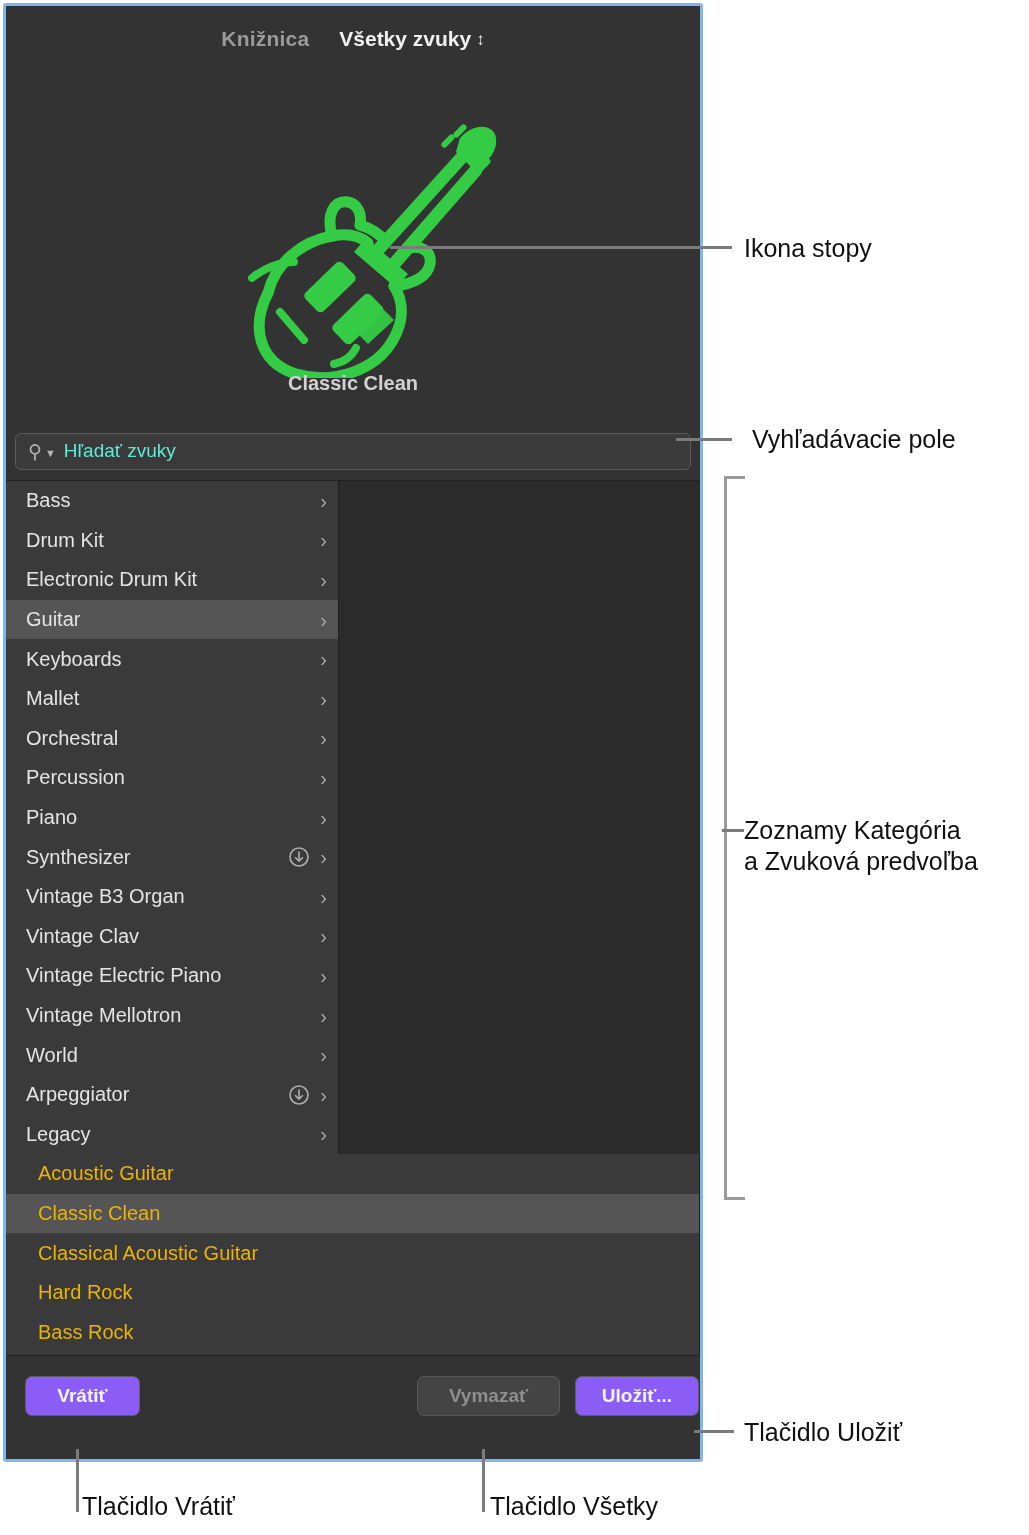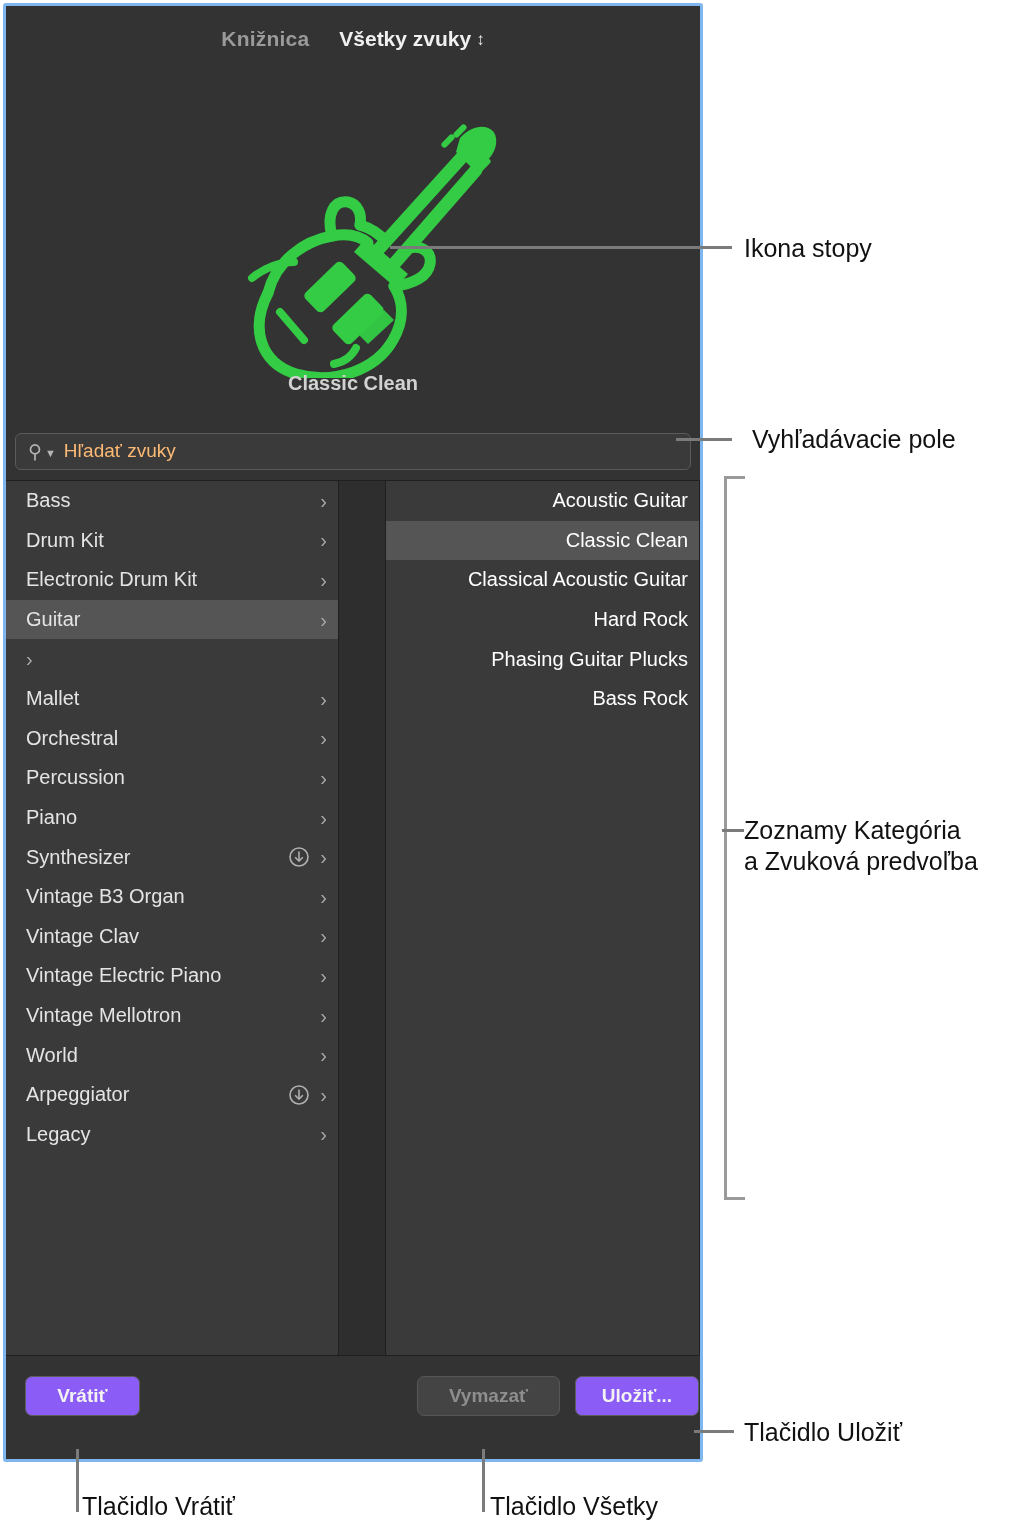--- a/index.html
+++ b/index.html
@@ -56,30 +56,31 @@
     height:58px;display:flex;align-items:center;
     padding:0 9px;background:#333333;
   }
   #search-field{
     flex:1;height:37px;border:1px solid #5a5a5a;border-radius:6px;
     background:#3a3a3a;
     display:flex;align-items:center;gap:3px;padding:0 12px;
     box-sizing:border-box;
   }
   #search-placeholder{
-    color:#fdba74;font-size:19px;margin-left:5px;
+    color:#5eead4;font-size:19px;margin-left:5px;
   }
   .mag-glyph{color:#b4b4b4;font-size:19px;line-height:1;}
   .chev-small{color:#b4b4b4;font-size:11px;line-height:1;transform:translateY(2px);}
 
   
   #lists-wrap{
     position:absolute;left:0;right:0;top:474px;bottom:103px;
     display:flex;background:#2b2b2b;
     border-top:1px solid #202020;
+    flex-direction:column;
   }
   #category-column{
     width:332px;background:#3a3a3a;overflow:hidden;position:relative;
     border-right:1px solid #1f1f1f;
   }
   #gutter{
     width:46px;background:#2e2e2e;border-right:1px solid #1f1f1f;
   }
   #patch-column{
     flex:1;background:#3a3a3a;overflow:hidden;position:relative;
@@ -91,23 +92,22 @@
     padding:0 11px 0 20px;color:#e4e4e4;font-size:20px;
     box-sizing:border-box;
   }
   .list-row .row-label{flex:1;white-space:nowrap;}
   .list-row.selected{background:#555555;}
   .chev{color:#a9a9a9;font-size:20px;line-height:1;font-weight:300;}
   .dl-icon{margin-right:10px;display:inline-flex;}
 
   .patch-row{
     height:39.6px;display:flex;align-items:center;
-    padding:0 11px 0 32px;color:#ffffff;font-size:20px;
-    box-sizing:border-box;
-    justify-content:flex-end;
+    padding:0 11px 0 32px;color:#eab308;font-size:20px;
+    box-sizing:border-box;
   }
   .patch-row.selected{background:#555555;}
 
   
   #panel-footer{
     position:absolute;left:0;right:0;bottom:0;height:103px;
     background:#333333;border-top:1px solid #1f1f1f;
     display:flex;align-items:center;
   }
   .btn{
@@ -224,20 +224,21 @@
         </div>
         <div class="list-row">
           <span class="row-label">Electronic Drum Kit</span>
           <span class="chev">›</span>
         </div>
         <div class="list-row selected">
           <span class="row-label">Guitar</span>
           <span class="chev">›</span>
         </div>
         <div class="list-row">
+          <span class="row-label">Keyboards</span>
           <span class="chev">›</span>
         </div>
         <div class="list-row">
           <span class="row-label">Mallet</span>
           <span class="chev">›</span>
         </div>
         <div class="list-row">
           <span class="row-label">Orchestral</span>
           <span class="chev">›</span>
         </div>
@@ -304,23 +305,20 @@
         <div class="patch-row selected">
           <span>Classic Clean</span>
         </div>
         <div class="patch-row">
           <span>Classical Acoustic Guitar</span>
         </div>
         <div class="patch-row">
           <span>Hard Rock</span>
         </div>
         <div class="patch-row">
-          <span>Phasing Guitar Plucks</span>
-        </div>
-        <div class="patch-row">
           <span>Bass Rock</span>
         </div>
       </div>
   </div>
 
   <div id="panel-footer">
     <div class="btn" id="btn-revert">Vrátiť</div>
     <div class="btn" id="btn-delete">Vymazať</div>
     <div class="btn" id="btn-save">Uložiť...</div>
   </div>

